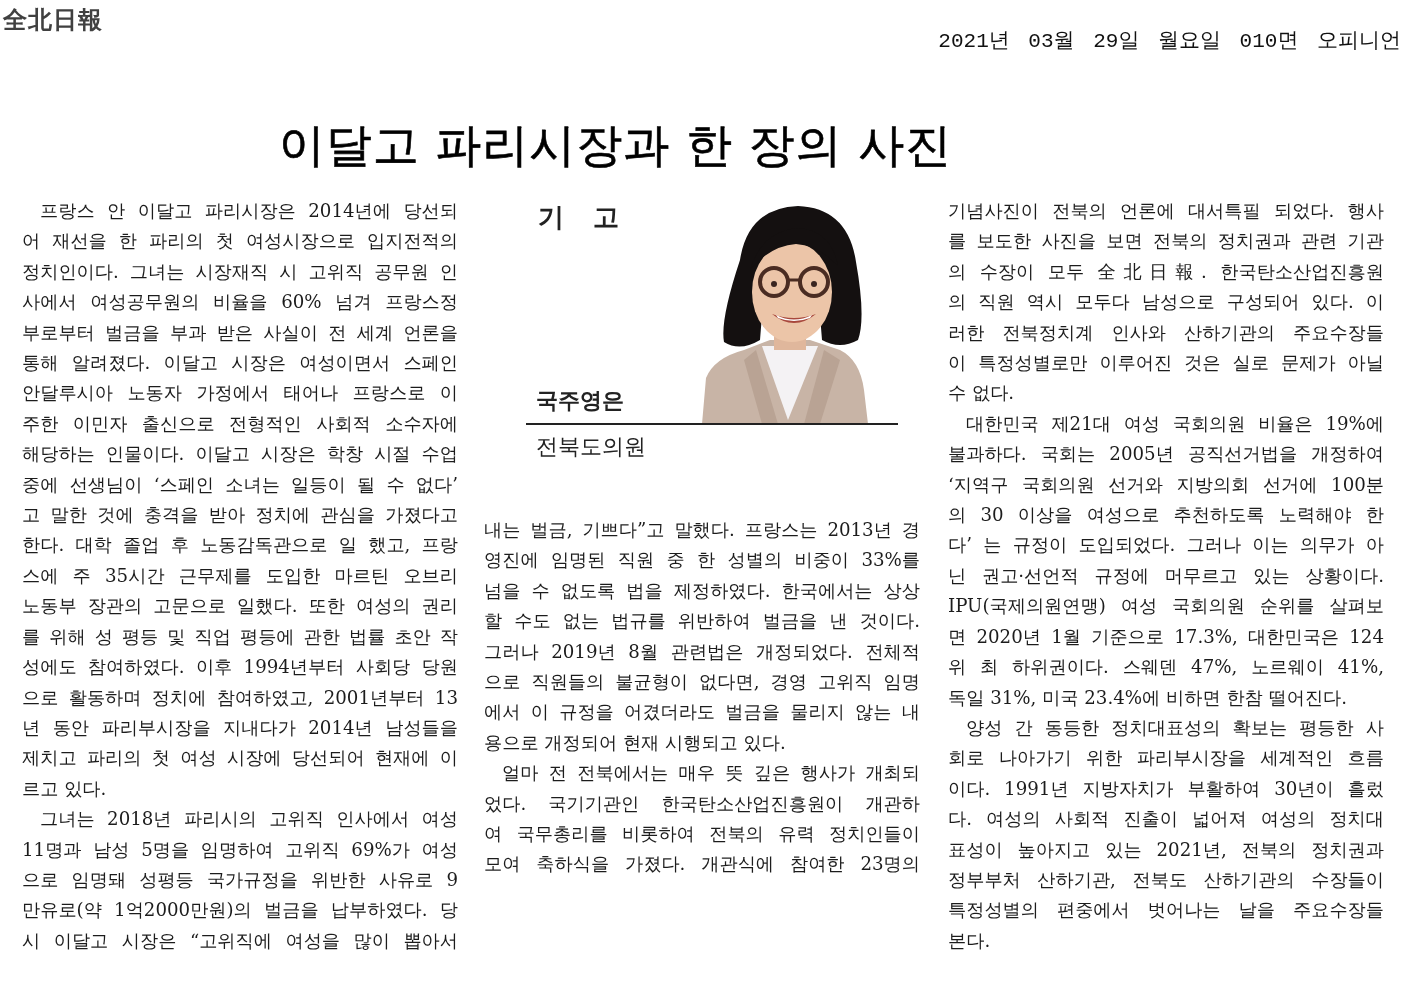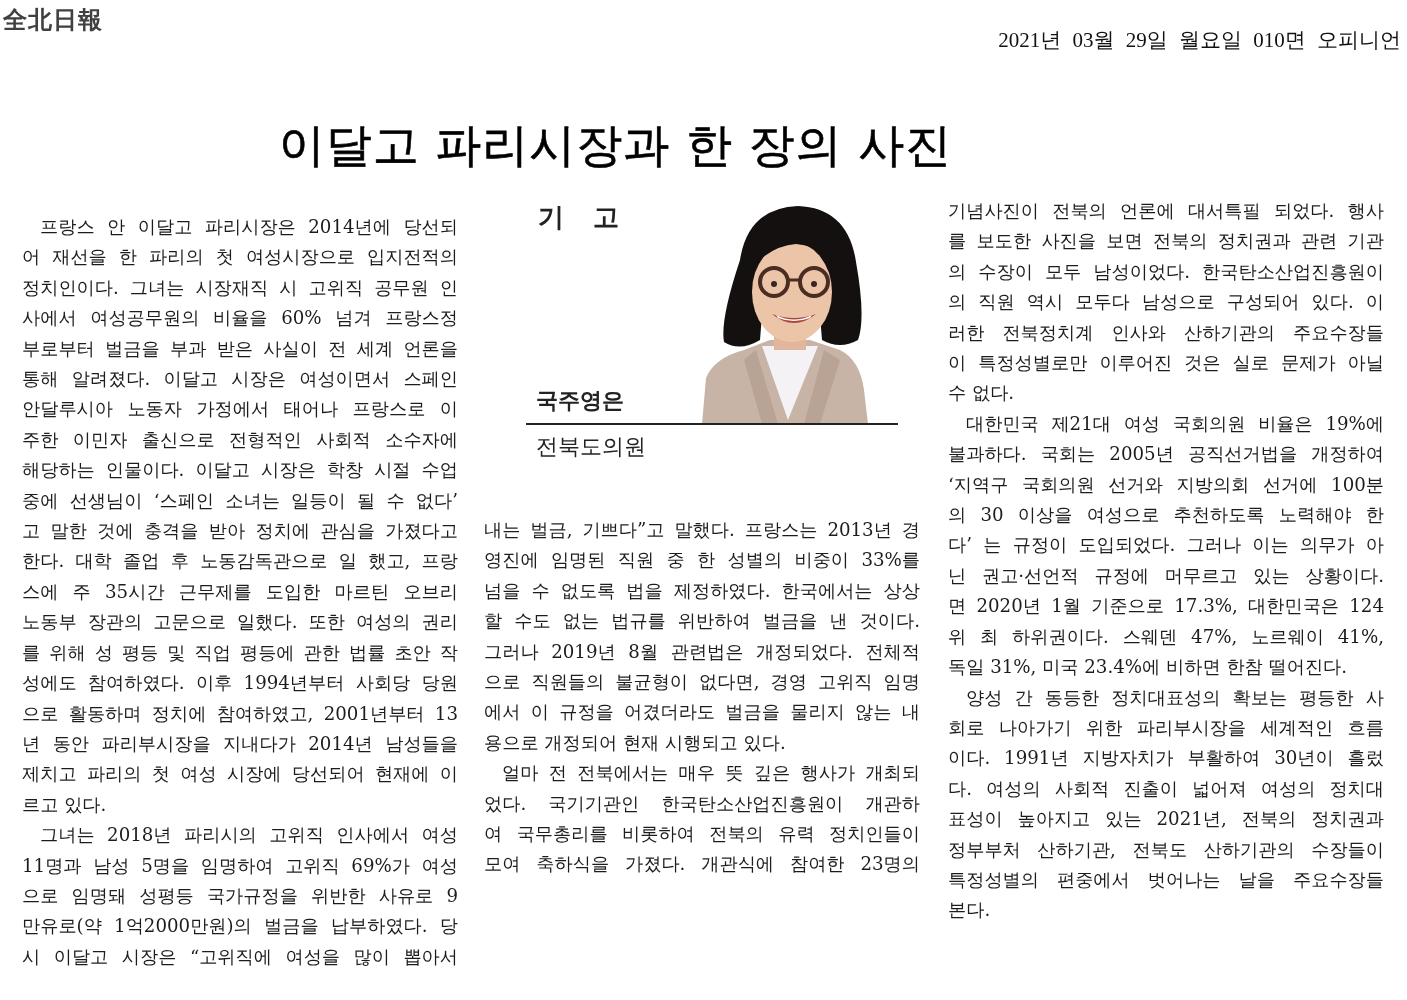--- a/index.html
+++ b/index.html
@@ -1,24 +1,24 @@
 <!DOCTYPE html>
 <html><head>
 <meta charset="utf-8">
 <style>
   html, body { margin: 0; padding: 0; background: #ffffff; }
   body { width: 1407px; height: 1000px; position: relative; overflow: hidden; color: #1a1a1a; font-family: "DejaVu Serif", "Liberation Serif", serif; }
   .masthead { position: absolute; left: 3px; top: 4px; font-family: "DejaVu Sans", sans-serif; font-weight: bold; font-size: 24px; letter-spacing: 1px; color: #404040; }
-  .dateline { position: absolute; right: 6px; top: 26px; font-family: Liberation Serif, serif; font-size: 21px; color: #111; word-spacing: 6px; }
+  .dateline { position: absolute; right: 6px; top: 26px; font-family: Liberation Mono, monospace; font-size: 21px; color: #111; word-spacing: 6px; }
   .headline { position: absolute; left: 0; width: 1231px; top: 84px; text-align: center; font-family: "DejaVu Sans", sans-serif; font-size: 46px; font-weight: normal; letter-spacing: 1px; color: #000; -webkit-text-stroke: 0.6px #000; }
   .col { position: absolute; font-family: "DejaVu Serif", "Liberation Serif", serif; font-size: 18.2px; line-height: 30.4px; color: #1c1c1c; text-align: justify; text-align-last: justify; }
   .col .line { display: block; white-space: nowrap; text-align-last: justify; text-align: justify; }
   .col .last { text-align-last: left; }
   .indent { padding-left: 18px; }
-  #col1 { left: 22px; top: 196px; width: 436px; margin-top: 16px; }
+  #col1 { left: 22px; top: 196px; width: 436px; }
   #col2 { left: 484px; top: 515px; width: 436px; }
   #col3 { left: 948px; top: 196px; width: 436px; }
   .byline-box { position: absolute; left: 490px; top: 186px; width: 430px; height: 290px; }
   .kigo { position: absolute; left: 48px; top: 14px; font-family: "DejaVu Sans", sans-serif; font-size: 26px; font-weight: bold; letter-spacing: 10px; color: #222; }
   .author-name { position: absolute; left: 46px; top: 200px; font-family: "DejaVu Sans", sans-serif; font-size: 22px; font-weight: bold; color: #222; }
   .divider { position: absolute; left: 36px; top: 237px; width: 372px; height: 2px; background: #222; }
   .author-title { position: absolute; left: 46px; top: 246px; font-family: "DejaVu Sans", sans-serif; font-size: 22px; color: #222; }
   .photo { position: absolute; left: 210px; top: 14px; width: 180px; height: 224px; }
 </style>
 </head>
@@ -97,31 +97,32 @@
     <span class="line">에서 이 규정을 어겼더라도 벌금을 물리지 않는 내</span>
     <span class="line last">용으로 개정되어 현재 시행되고 있다.</span>
     <span class="line indent">얼마 전 전북에서는 매우 뜻 깊은 행사가 개최되</span>
     <span class="line">었다. 국기기관인 한국탄소산업진흥원이 개관하</span>
     <span class="line">여 국무총리를 비롯하여 전북의 유력 정치인들이</span>
     <span class="line">모여 축하식을 가졌다. 개관식에 참여한 23명의</span>
   </div>
 <div id="col3" class="col">
     <span class="line">기념사진이 전북의 언론에 대서특필 되었다. 행사</span>
     <span class="line">를 보도한 사진을 보면 전북의 정치권과 관련 기관</span>
-    <span class="line">의 수장이 모두 남성이었다. 한국탄소산업진흥원이</span>
+    <span class="line">의 수장이 모두 全北日報. 한국탄소산업진흥원</span>
     <span class="line">의 직원 역시 모두다 남성으로 구성되어 있다. 이</span>
     <span class="line">러한 전북정치계 인사와 산하기관의 주요수장들</span>
     <span class="line">이 특정성별로만 이루어진 것은 실로 문제가 아닐</span>
     <span class="line last">수 없다.</span>
     <span class="line indent">대한민국 제21대 여성 국회의원 비율은 19%에</span>
     <span class="line">불과하다. 국회는 2005년 공직선거법을 개정하여</span>
     <span class="line">‘지역구 국회의원 선거와 지방의회 선거에 100분</span>
     <span class="line">의 30 이상을 여성으로 추천하도록 노력해야 한</span>
     <span class="line">다’ 는 규정이 도입되었다. 그러나 이는 의무가 아</span>
     <span class="line">닌 권고·선언적 규정에 머무르고 있는 상황이다.</span>
+    <span class="line">IPU(국제의원연맹) 여성 국회의원 순위를 살펴보</span>
     <span class="line">면 2020년 1월 기준으로 17.3%, 대한민국은 124</span>
     <span class="line">위 최 하위권이다. 스웨덴 47%, 노르웨이 41%,</span>
     <span class="line last">독일 31%, 미국 23.4%에 비하면 한참 떨어진다.</span>
     <span class="line indent">양성 간 동등한 정치대표성의 확보는 평등한 사</span>
     <span class="line">회로 나아가기 위한 파리부시장을 세계적인 흐름</span>
     <span class="line">이다. 1991년 지방자치가 부활하여 30년이 흘렀</span>
     <span class="line">다. 여성의 사회적 진출이 넓어져 여성의 정치대</span>
     <span class="line">표성이 높아지고 있는 2021년, 전북의 정치권과</span>
     <span class="line">정부부처 산하기관, 전북도 산하기관의 수장들이</span>
     <span class="line">특정성별의 편중에서 벗어나는 날을 주요수장들</span>

